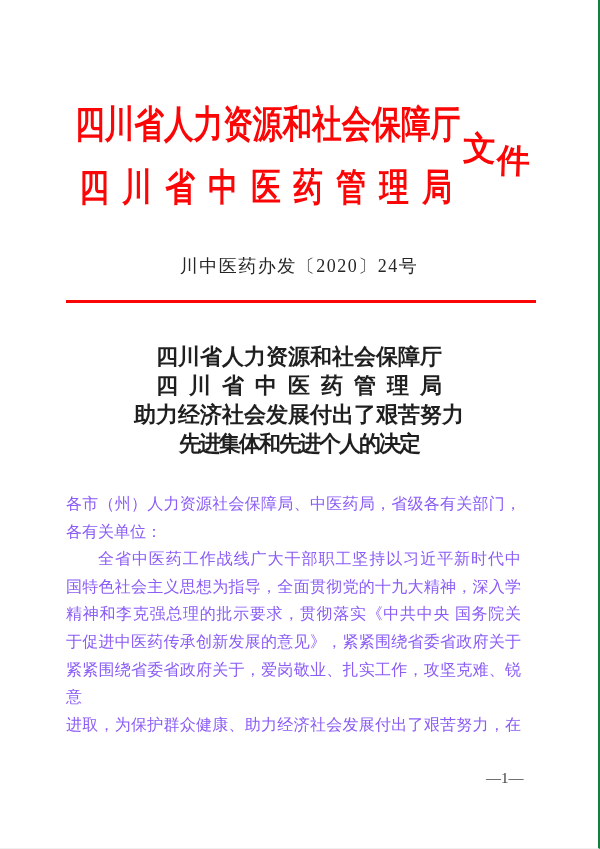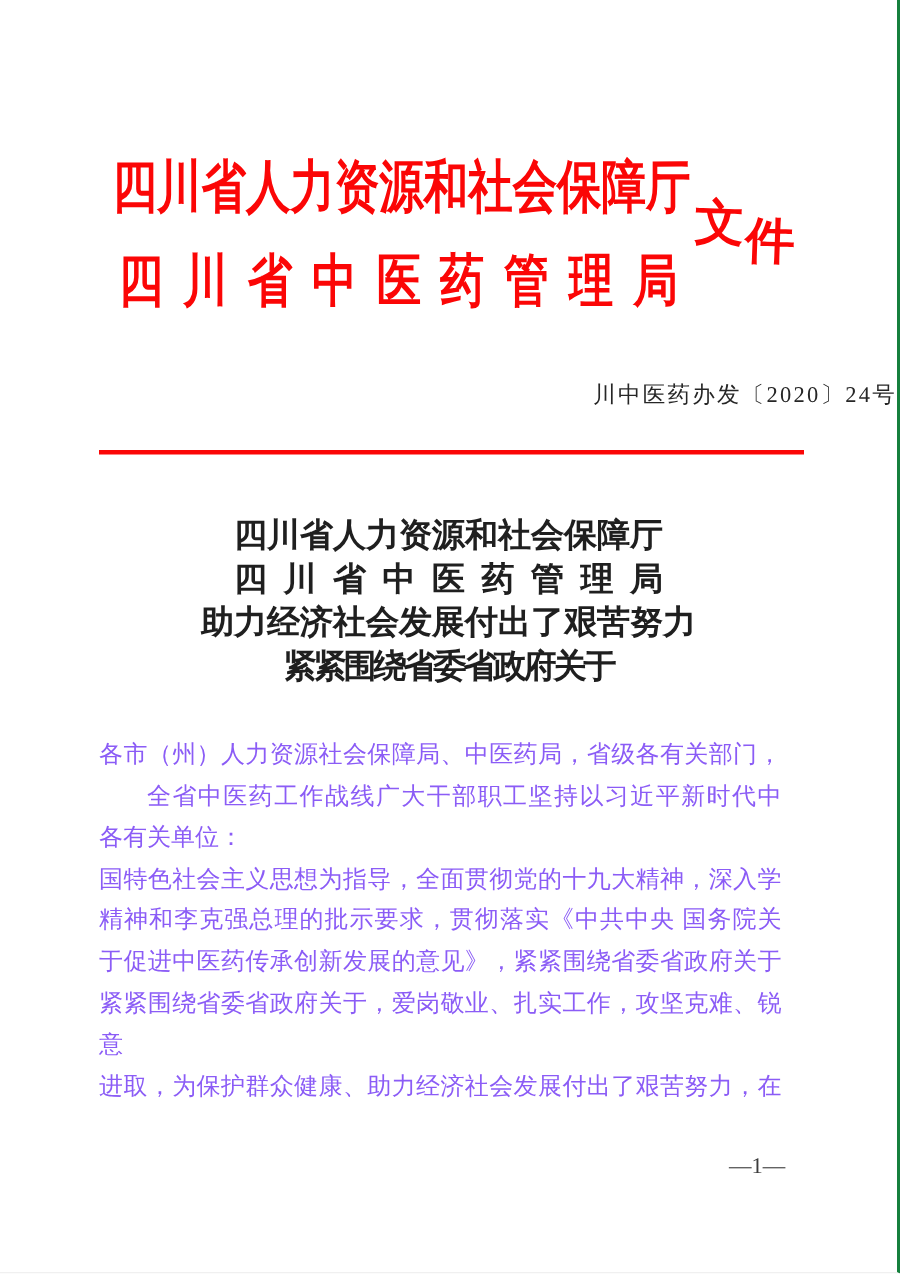--- a/index.html
+++ b/index.html
@@ -31,22 +31,22 @@
     position:absolute;left:464px;top:126px;
     display:flex;
     font-size:33px;font-weight:bold;color:#fb0606;
     transform:rotate(2deg);transform-origin:left top;
   }
   .wenjian .jchar{display:inline-block;}
   .wenjian .jchar:nth-child(2){margin-top:11px;margin-left:1px;}
   
   .docnum{
     position:absolute;left:0;top:254px;width:100%;
-    text-align:right;
-    font-size:15px;color:#262626;letter-spacing:1.5px;
+    text-align:center;
+    font-size:18px;color:#262626;letter-spacing:1.5px;
   }
   
   .redrule{
     position:absolute;left:66px;top:300px;width:470px;height:3px;
     background:#fb0606;
   }
   
   .title{
     position:absolute;left:0;top:342px;width:100%;
     text-align:center;font-weight:bold;color:#1f1f1f;
@@ -106,27 +106,27 @@
         <span class="jchar">川</span>
         <span class="jchar">省</span>
         <span class="jchar">中</span>
         <span class="jchar">医</span>
         <span class="jchar">药</span>
         <span class="jchar">管</span>
         <span class="jchar">理</span>
         <span class="jchar">局</span>
       </div>
     <div>助力经济社会发展付出了艰苦努力</div>
-    <div class="title-tight">紧紧围绕省委省政府关于</div>
+    <div class="title-tight">先进集体和先进个人的决定</div>
   </div>
 
   <div class="body-text">
       <div class="bline fill">各市（州）人力资源社会保障局、中医药局，省级各有关部门，</div>
+      <div class="bline">各有关单位：</div>
       <div class="bline fill indent">全省中医药工作战线广大干部职工坚持以习近平新时代中</div>
-      <div class="bline">各有关单位：</div>
       <div class="bline fill">国特色社会主义思想为指导，全面贯彻党的十九大精神，深入学</div>
       <div class="bline fill">精神和李克强总理的批示要求，贯彻落实《中共中央 国务院关</div>
       <div class="bline fill">于促进中医药传承创新发展的意见》，紧紧围绕省委省政府关于</div>
       <div class="bline fill">紧紧围绕省委省政府关于，爱岗敬业、扎实工作，攻坚克难、锐意</div>
       <div class="bline fill">进取，为保护群众健康、助力经济社会发展付出了艰苦努力，在</div>
     </div>
 
   <div class="pagenum">—1—</div>
 
 </div>

